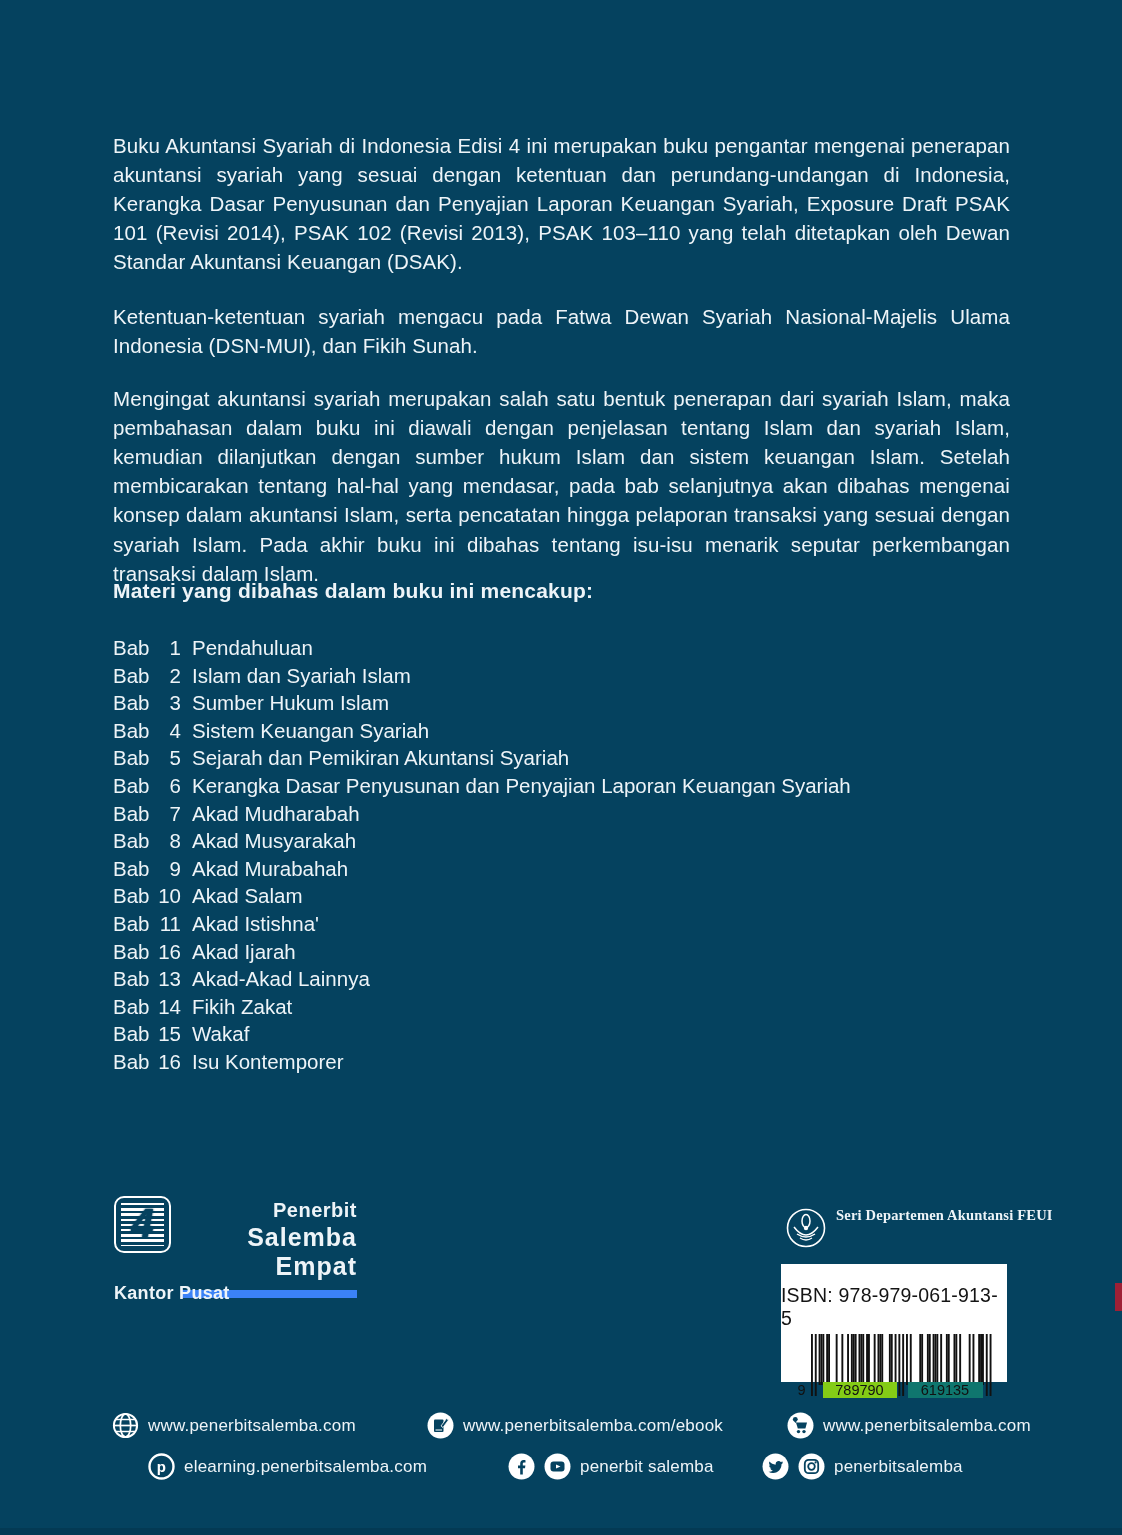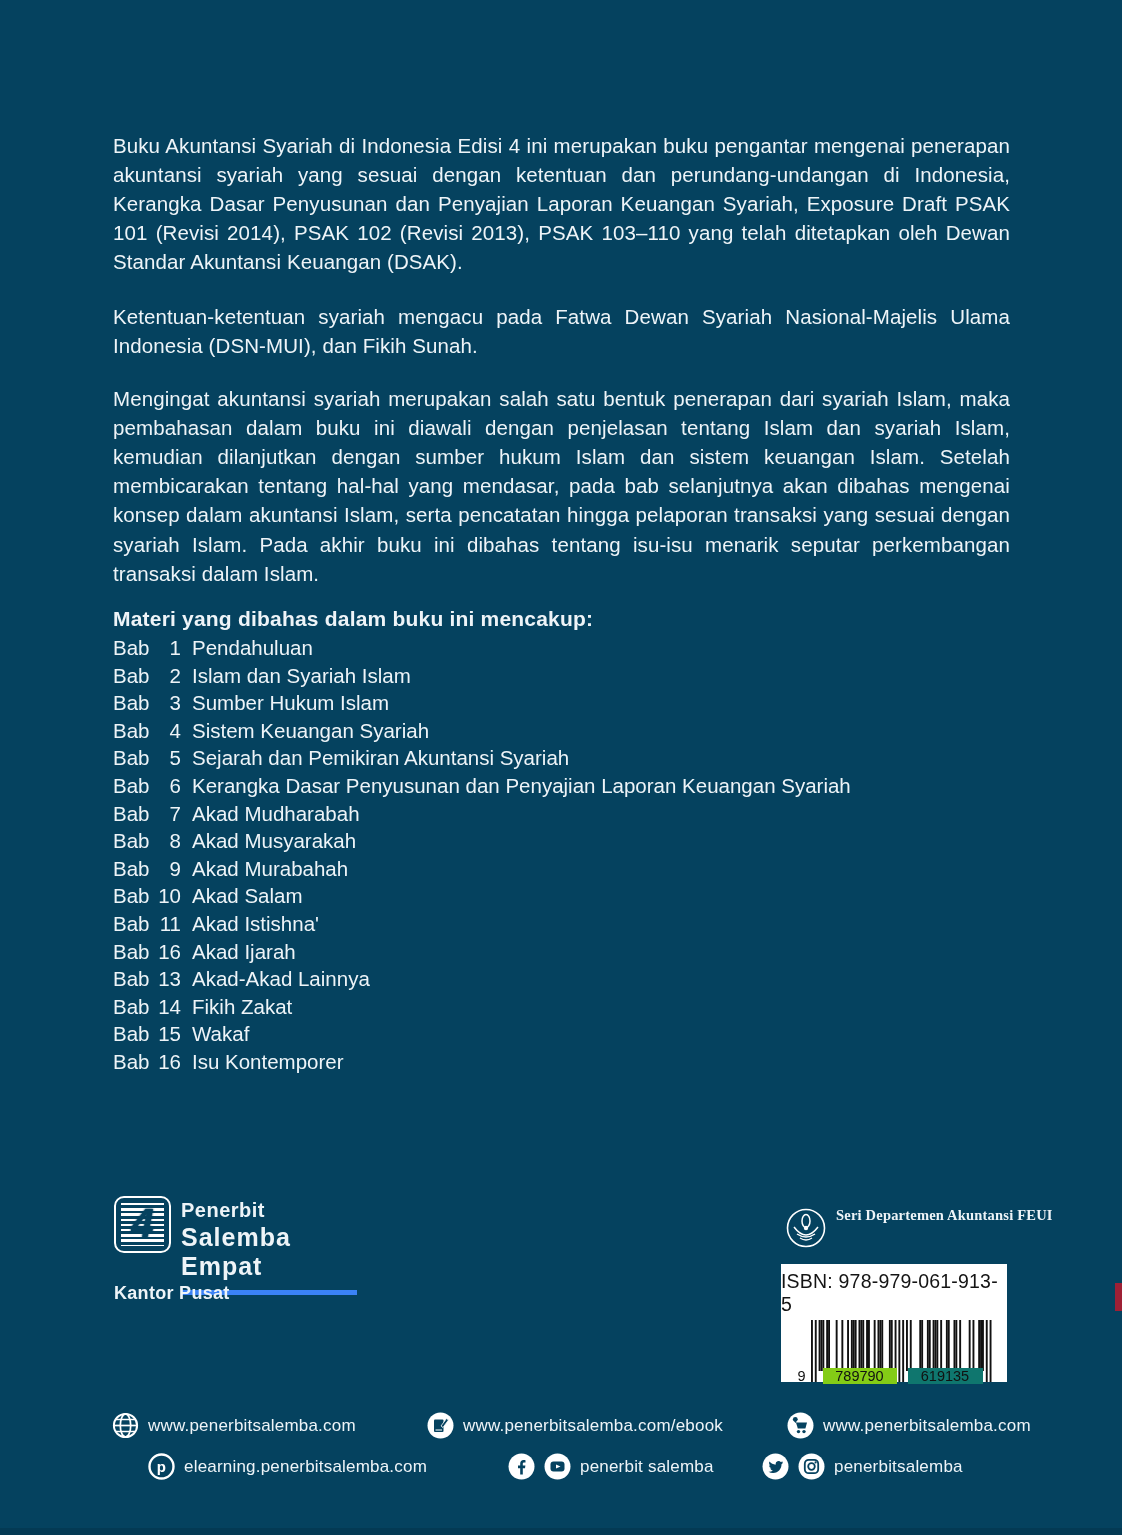--- a/index.html
+++ b/index.html
@@ -1,47 +1,47 @@
 <!DOCTYPE html>
 <html><head>
 <meta charset="utf-8">
 <style>
   html,body{margin:0;padding:0;background:#222;}
   .page{position:relative;width:1122px;height:1535px;background:#05425f;color:#eef4f8;
         font-family:"Liberation Sans",sans-serif;overflow:hidden;}
   .para{position:absolute;left:113px;width:897px;text-align:justify;
         font-size:20.5px;line-height:29.2px;letter-spacing:.1px;}
   #p1{top:110px}#p2{top:281px}#p3{top:363px}
-  .heading{position:absolute;left:113px;top:579px;font-size:21px;font-weight:bold;letter-spacing:.2px;margin-top:28px;}
+  .heading{position:absolute;left:113px;top:579px;font-size:21px;font-weight:bold;letter-spacing:.2px;}
   .chapters{position:absolute;left:113px;top:634px;font-size:20.5px;}
   .chapter-row{display:flex;height:27.6px;align-items:baseline;line-height:27.6px;}
   .ch-label{width:44px;}
   .ch-num{width:24px;text-align:right;margin-right:11px;}
   
   .logo-box{position:absolute;left:114px;top:1196px;width:57px;height:57px;border:2.5px solid #fff;
             border-radius:10px;padding:5px;box-sizing:border-box;}
   .logo-stripes{width:100%;height:100%;position:relative;
      background:repeating-linear-gradient(to bottom,#ffffff 0px,#ffffff 2.4px,rgba(0,0,0,0) 2.4px,rgba(0,0,0,0) 5.2px);}
   .logo-digit{position:absolute;inset:-2px 0 0 0;display:flex;align-items:center;justify-content:center;
      font-weight:bold;font-style:italic;font-size:40px;color:#05425f;
      text-shadow:0 0 2px #05425f,0 0 2px #05425f;}
-  .pub-name{position:absolute;left:181px;top:1199px;border-bottom:5px solid #3b82f6;
-            padding-bottom:9px;width:176px;}
+  .pub-name{position:absolute;left:181px;top:1199px;border-bottom:8px solid #3b82f6;
+            padding-bottom:9px;width:176px;text-align:right;}
   .pub-l1{font-size:20px;font-weight:bold;letter-spacing:.5px;}
   .pub-l2{font-size:25px;font-weight:bold;letter-spacing:1px;word-spacing:7px;margin-top:1px;}
   
   .office{position:absolute;left:114px;top:1282px;font-size:16.5px;line-height:22.3px;}
   .office-heading{font-size:18px;font-weight:bold;margin-bottom:12px;letter-spacing:.3px;}
   
   .seal{position:absolute;left:785px;top:1207px;display:flex;gap:9px;}
   .seal-label{font-family:"Liberation Serif",serif;font-weight:bold;font-size:14.5px;letter-spacing:.2px;}
   
   .isbn-box{position:absolute;left:781px;top:1264px;width:226px;height:118px;background:#fff;
             color:#141414;display:flex;flex-direction:column;align-items:center;
-            padding-top:6px;box-sizing:border-box;}
+            padding-top:20px;box-sizing:border-box;}
   .isbn-text{font-size:19.5px;letter-spacing:.2px;}
   .bc-outer{margin-top:4px;padding-left:14px;}
   .bw{position:relative;width:181px;}
   .isbn-d{position:absolute;bottom:-2px;font-size:14.5px;color:#111;}
   .d9{left:-13px;}
   .dg1{left:12px;width:74px;text-align:center;background:#84cc16;}
   .dg2{left:97px;width:75px;text-align:center;background:#0f766e;}
   .red-mark{position:absolute;right:0;top:1283px;width:7px;height:28px;background:#9e2035;}
   .bottom-strip{position:absolute;left:0;bottom:0;width:100%;height:7px;background:#043a54;}
   

